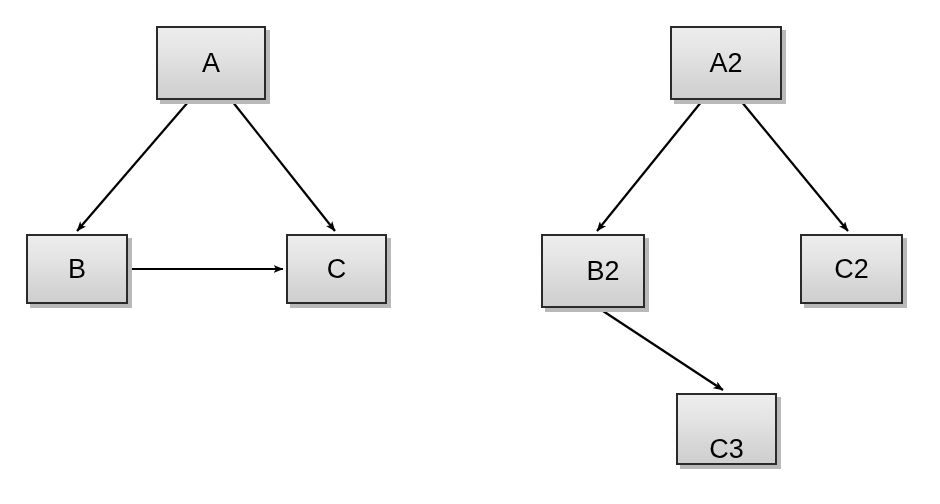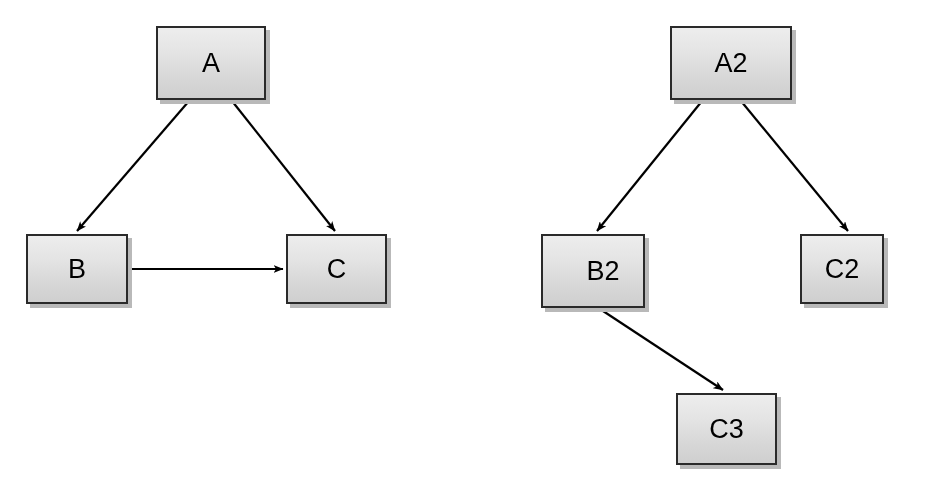--- a/index.html
+++ b/index.html
@@ -70,26 +70,26 @@
   <div class="node" style="left: 156px; top: 26px; width: 110px; height: 74px;">
     <span class="node-label">A</span>
   </div>
   <div class="node" style="left: 26px; top: 234px; width: 102px; height: 70px;">
     <span class="node-label">B</span>
   </div>
   <div class="node" style="left: 286px; top: 234px; width: 101px; height: 70px;">
     <span class="node-label">C</span>
   </div>
 
-  <div class="node" style="left: 670px; top: 26px; width: 122px; height: 74px;">
+  <div class="node" style="left: 670px; top: 26px; width: 112px; height: 74px;">
     <span class="node-label">A2</span>
   </div>
   <div class="node" style="left: 541px; top: 234px; width: 104px; height: 74px; padding-left: 20px;">
     <span class="node-label">B2</span>
   </div>
-  <div class="node" style="left: 800px; top: 234px; width: 84px; height: 70px;">
+  <div class="node" style="left: 800px; top: 234px; width: 103px; height: 70px;">
     <span class="node-label">C2</span>
   </div>
-  <div class="node" style="left: 676px; top: 393px; width: 101px; height: 72px;">
+  <div class="node" style="left: 676px; top: 393px; width: 101px; height: 72px; align-items: flex-end;">
     <span class="node-label">C3</span>
   </div>
 
 </div>
 
 </body></html>

